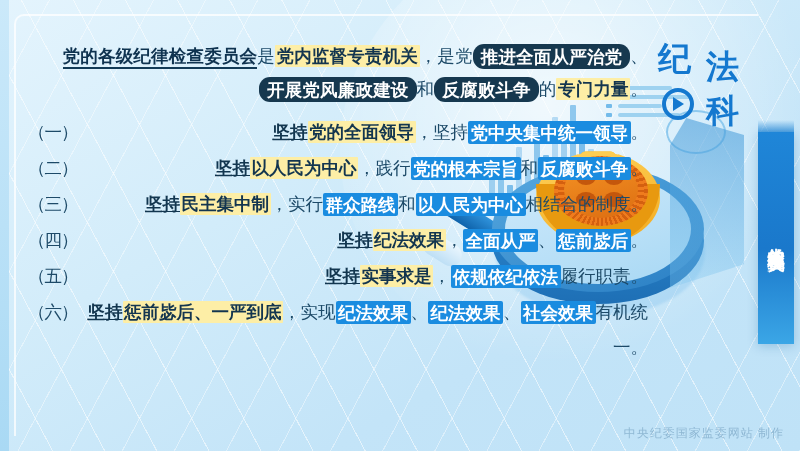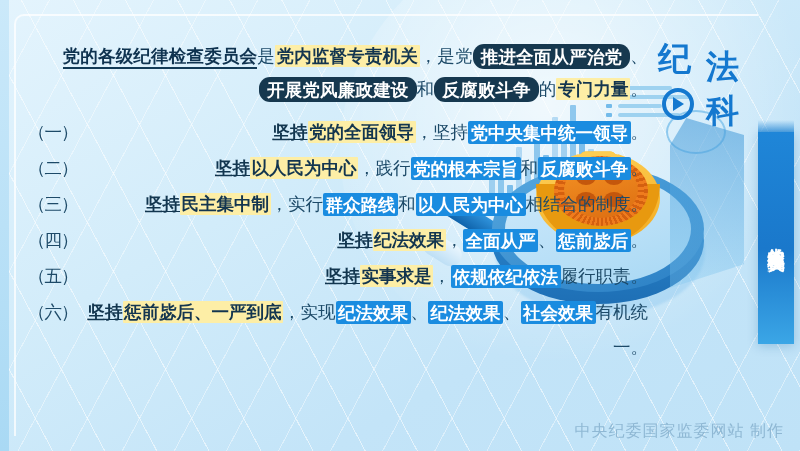--- a/index.html
+++ b/index.html
@@ -182,21 +182,21 @@
     writing-mode:vertical-rl;text-orientation:upright;
     box-shadow:0 2px 10px rgba(20,90,150,.25);
   }
   .vbanner-cap{
     position:absolute;right:6px;top:120px;width:36px;height:14px;
     background:linear-gradient(180deg,rgba(31,134,216,0),rgba(31,134,216,.85));
   }
 
   .credit{
     position:absolute;right:16px;bottom:9px;
-    font-size:16px;color:#8fb8d4;letter-spacing:1px;
+    font-size:12px;color:#8fb8d4;letter-spacing:1px;
     font-family:"Liberation Sans","DejaVu Sans",sans-serif;
   }
 </style>
 </head>
 <body>
 
 <div class="poster">
   <div class="grid"></div>
   <div class="glow"></div>
   <div class="left-stripe"></div>

